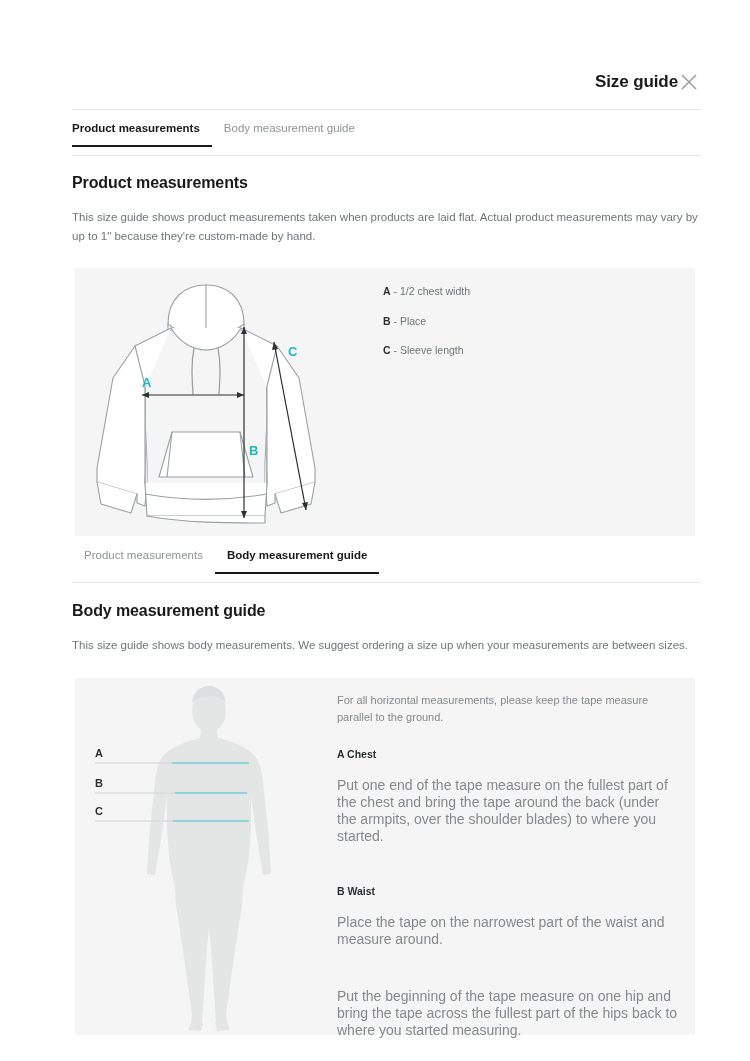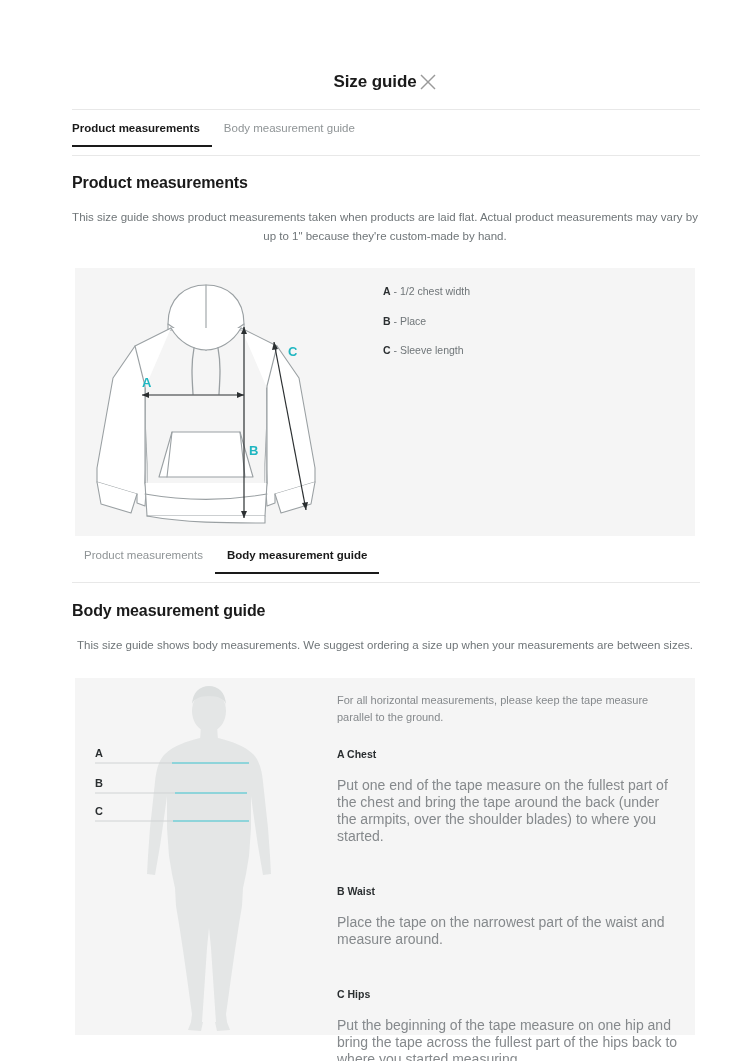--- a/index.html
+++ b/index.html
@@ -24,21 +24,21 @@
 
   
   .modal-header {
     position: absolute;
     left: 72px;
     top: 58px;
     width: 628px;
     height: 52px;
     display: flex;
     align-items: center;
-    justify-content: center;
+    justify-content: flex-end;
     border-bottom: 1px solid #e8e8e8;
   }
   .modal-title {
     font-size: 17px;
     font-weight: bold;
     color: #1a1a1a;
     letter-spacing: -0.1px;
     line-height: 1;
     padding-bottom: 4px;
   }
@@ -101,21 +101,20 @@
   .heading-product { top: 174px; }
   .heading-body { top: 602px; }
 
   .section-desc {
     position: absolute;
     left: 72px;
     width: 626px;
     font-size: 11.5px;
     line-height: 19px;
     color: #6f7578;
-    text-align: center;
   }
   .desc-product { top: 208px; }
   .desc-body { top: 636px; }
 
   
   .panel {
     position: absolute;
     left: 75px;
     width: 620px;
     background: #f5f5f5;
@@ -346,19 +345,18 @@
         <div class="meas-title">A Chest</div>
         <div class="meas-desc">Put one end of the tape measure on the fullest part of the chest and bring the tape around the back (under the armpits, over the shoulder blades) to where you started.</div>
       </div>
 
       <div class="meas-block">
         <div class="meas-title">B Waist</div>
         <div class="meas-desc">Place the tape on the narrowest part of the waist and measure around.</div>
       </div>
 
       <div class="meas-block">
-        <div class="meas-title">C Hips</div>
         <div class="meas-desc">Put the beginning of the tape measure on one hip and bring the tape across the fullest part of the hips back to where you started measuring.</div>
       </div>
     </div>
   </div>
 
 </div>
 
 </body></html>

